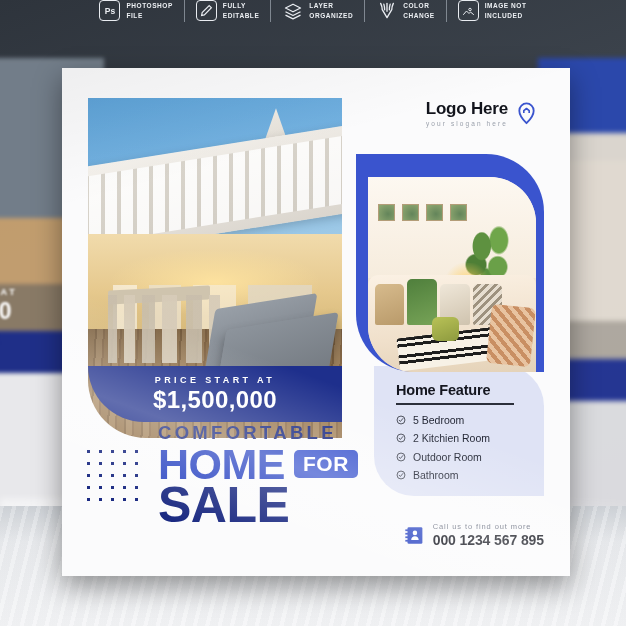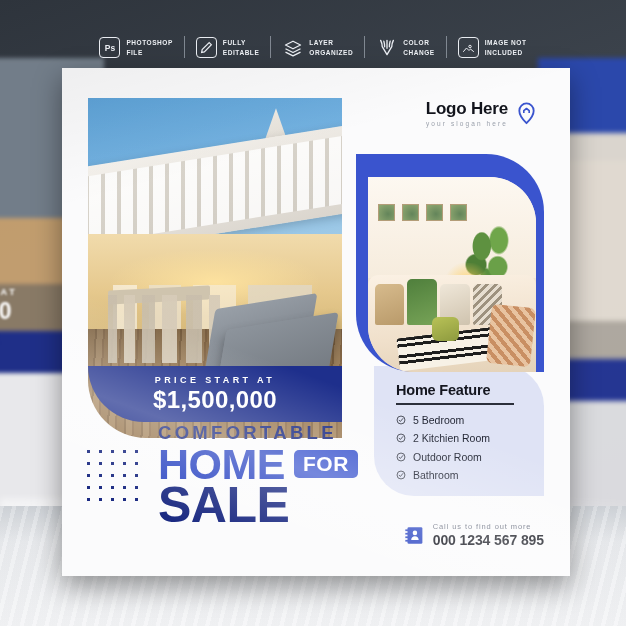--- a/index.html
+++ b/index.html
@@ -55,21 +55,21 @@
   }
   .bg-fold {
     position:absolute; left:0; right:0; top:498px; height:48px;
     background:linear-gradient(184deg, rgba(255,255,255,0) 0%, rgba(255,255,255,.55) 60%, rgba(255,255,255,.85) 100%);
     filter:blur(3px);
   }
 
   
   #badges {
     position:absolute; left:0; top:0; width:626px; height:58px;
-    display:flex; align-items:flex-end; justify-content:center; gap:0;
+    display:flex; align-items:flex-start; justify-content:center; gap:0;
     z-index:40;
   }
   .badge { display:flex; align-items:center; gap:6px; padding:0 11px; }
   .badge-ico {
     width:21px; height:21px; border:1.6px solid #e9ecf1; border-radius:4px;
     display:flex; align-items:center; justify-content:center;
     color:#e9ecf1; flex:none;
   }
   .badge-ico.noborder{ border:none; }
   .badge-txt {

